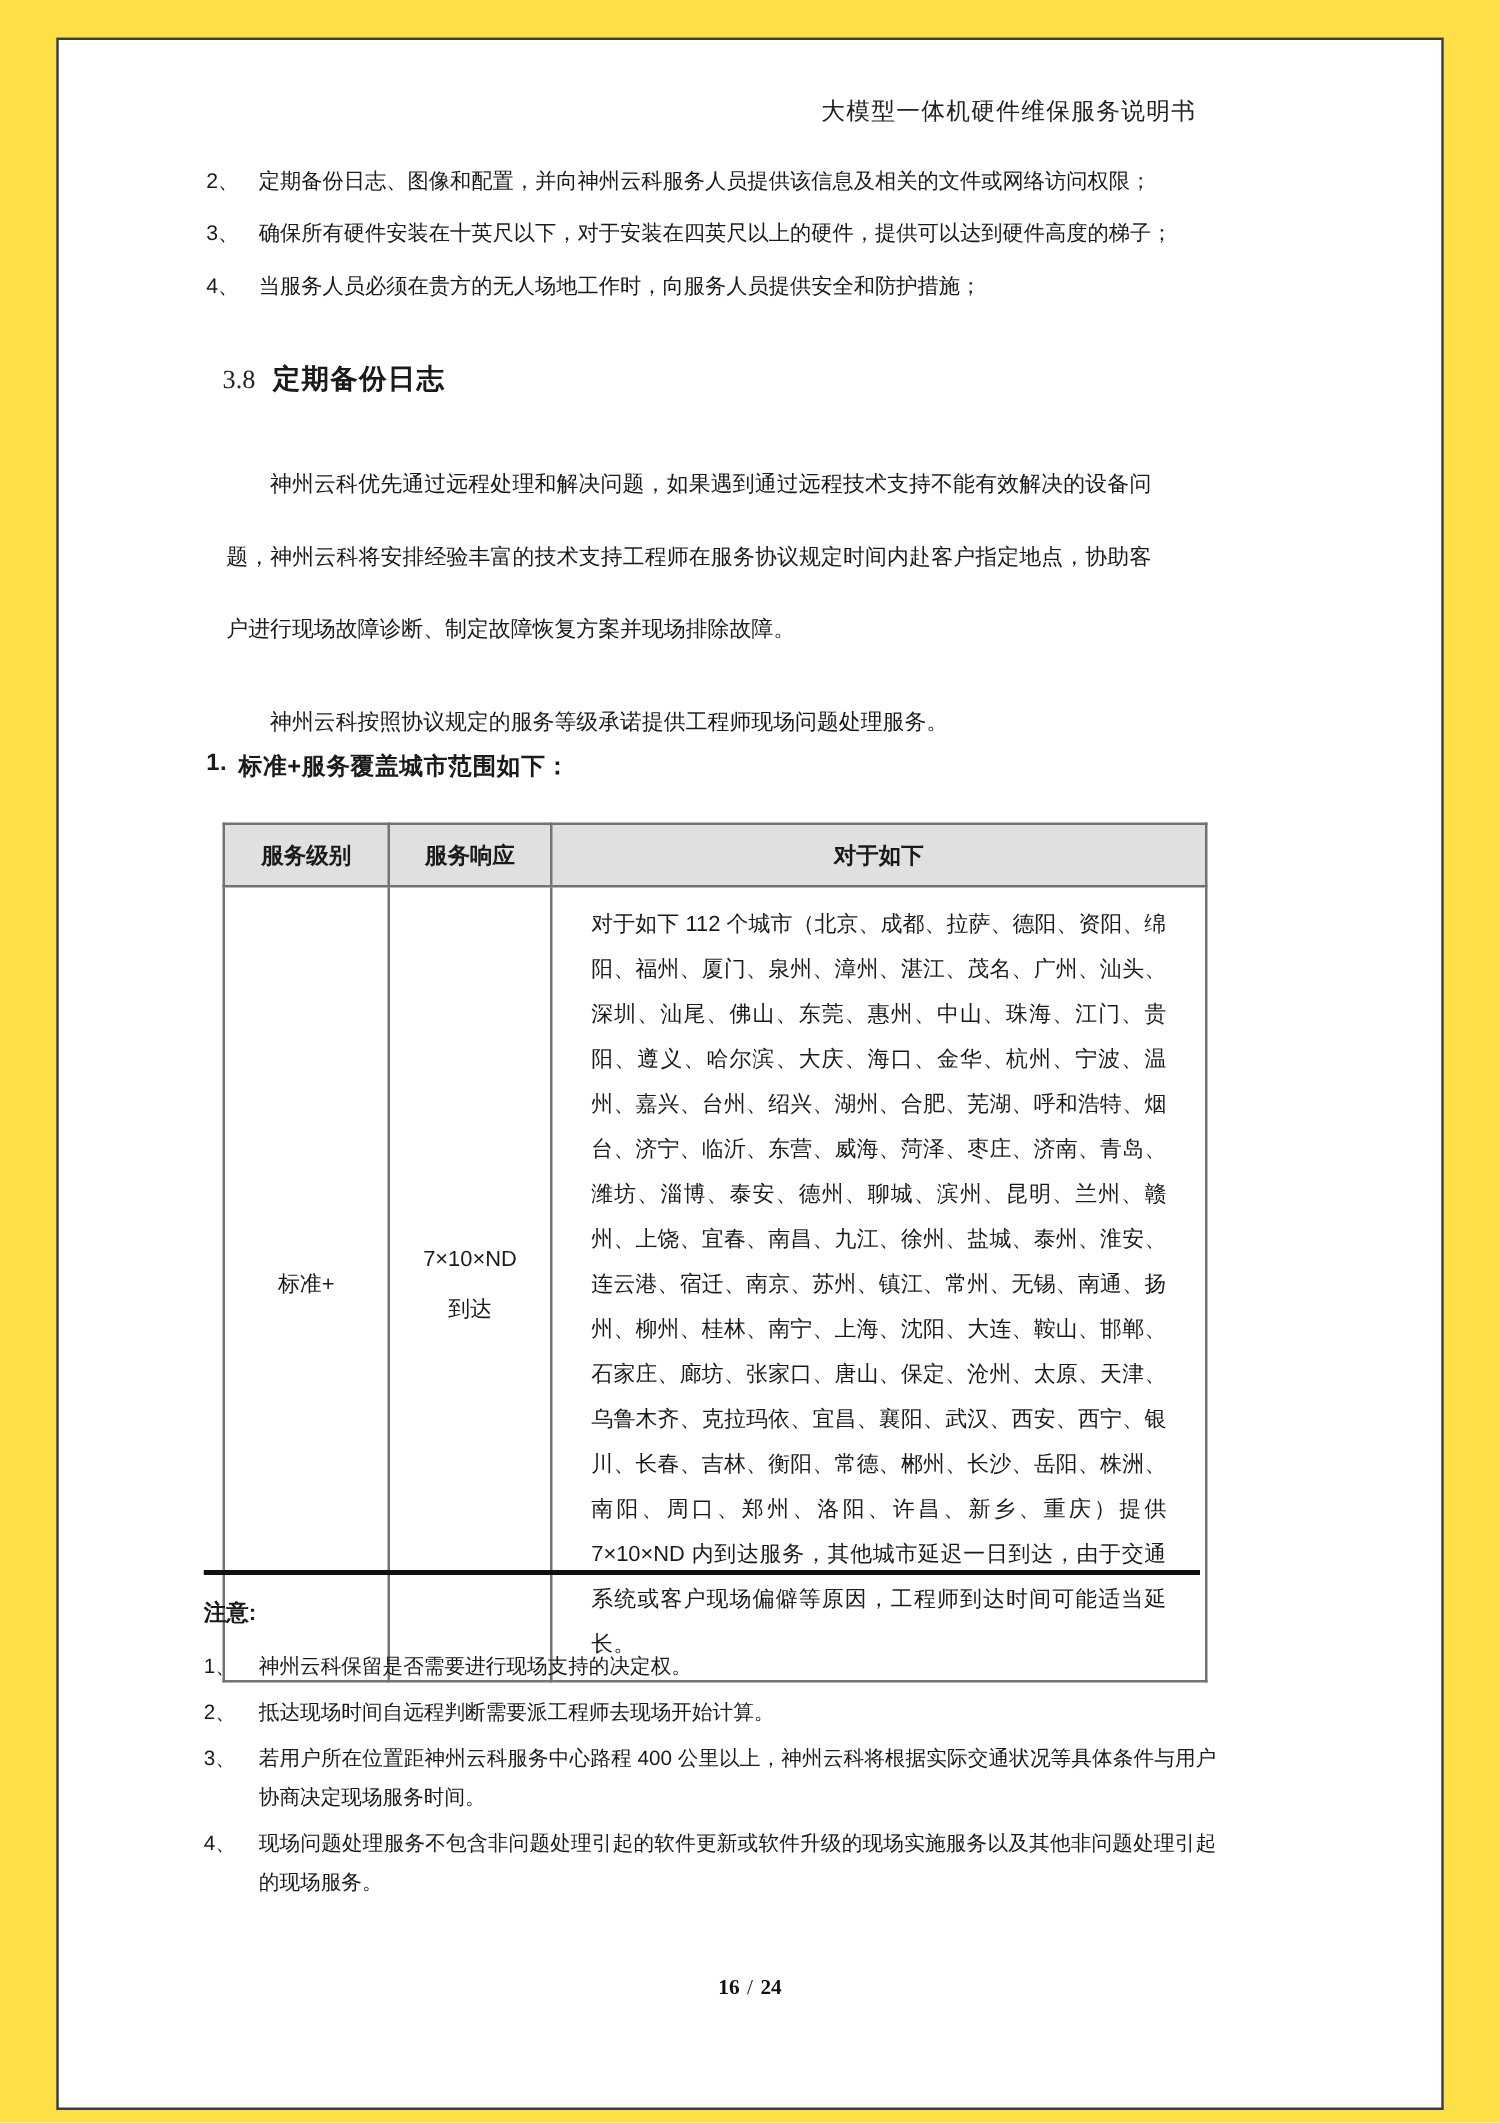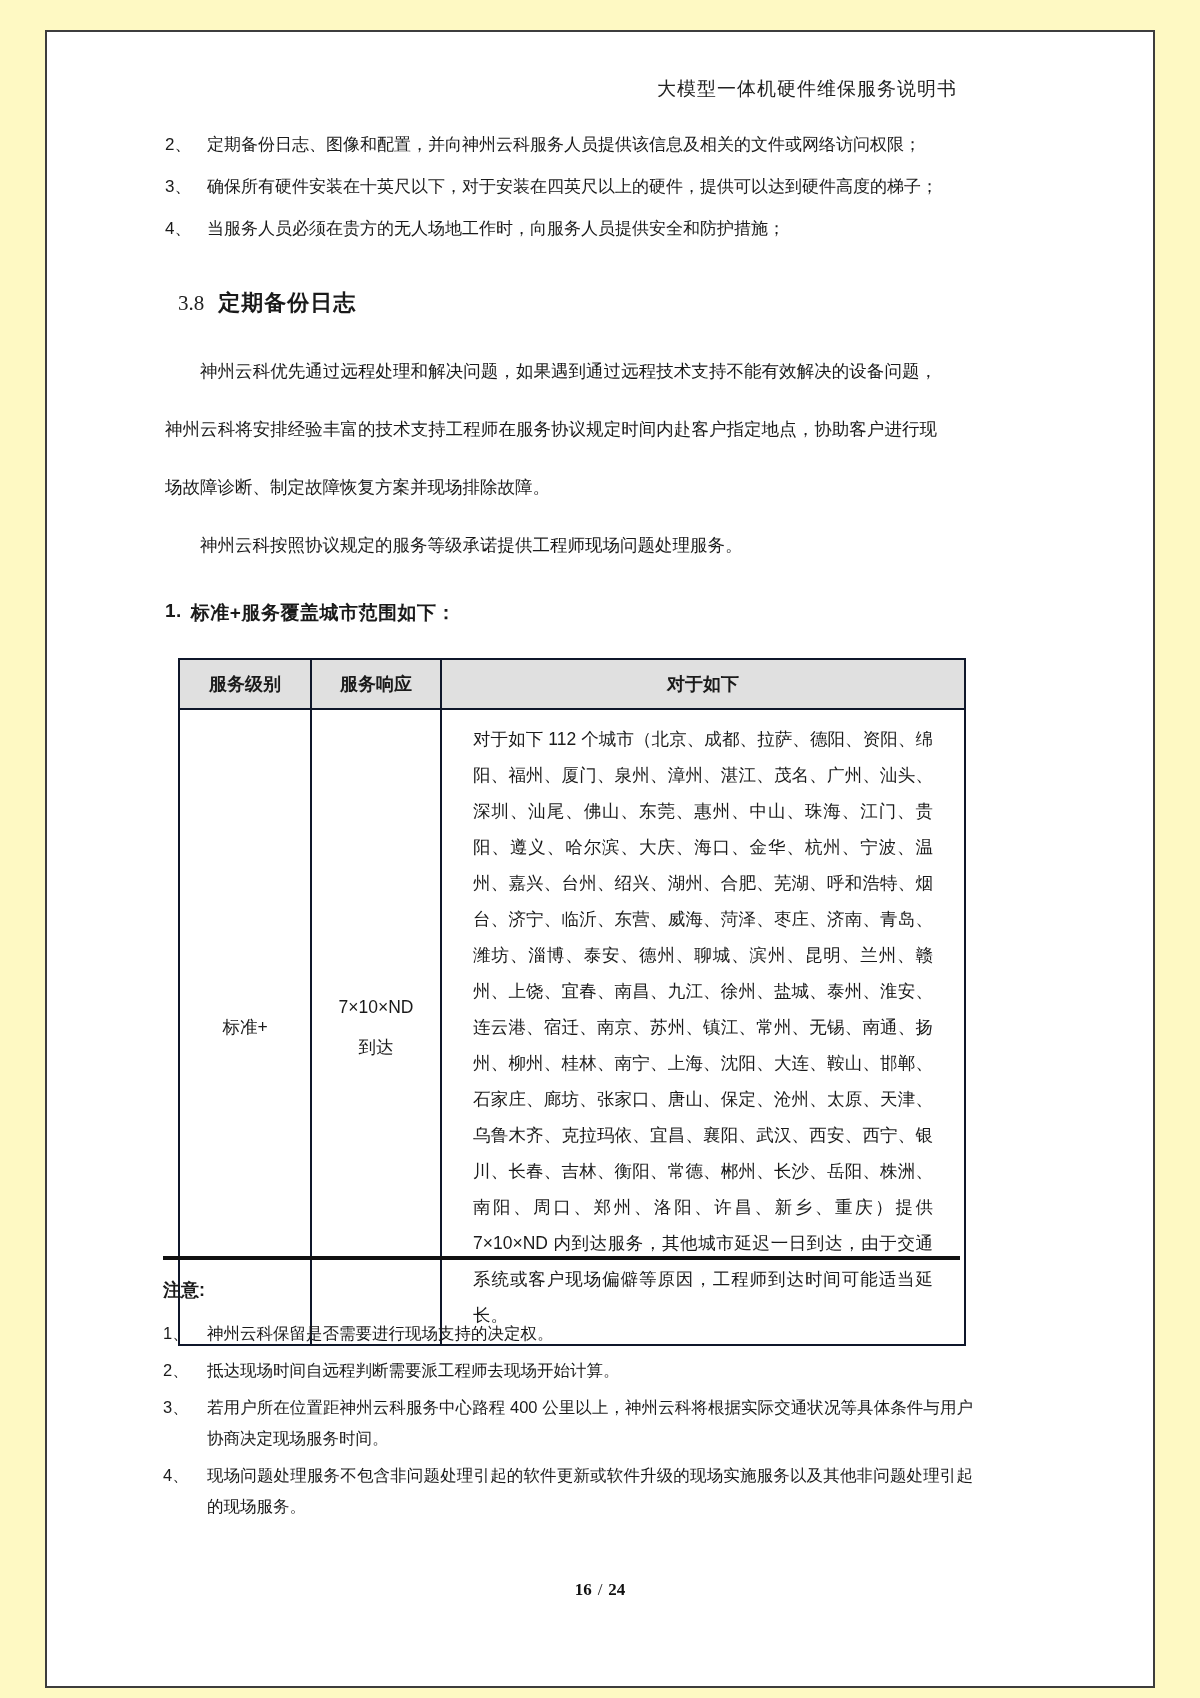--- a/index.html
+++ b/index.html
@@ -2,49 +2,49 @@
 <html><head>
 <meta charset="utf-8">
 <style>
   html,body { margin:0; padding:0; }
   body {
     width:1200px; height:1698px;
     background:#ffffff;
     font-family:"Liberation Sans", sans-serif;
     color:#1a1a1a;
   }
-  .page { position:relative; width:1200px; height:1698px; background:#fef9c3; overflow:hidden; }
+  .page { position:relative; width:1200px; height:1698px; background:#fde047; overflow:hidden; }
   .frame {
     position:absolute; left:45px; top:30px; width:1110px; height:1658px;
     border:2px solid #3d3d3d; box-sizing:border-box; background:#ffffff;
   }
   .header-title {
     position:absolute; top:76px; right:243px;
     font-family:"Liberation Serif", serif;
     font-size:19px; color:#222; letter-spacing:1px;
   }
   .intro-list { position:absolute; top:132px; left:165px; width:792px; font-size:17px; }
   .intro-item { display:flex; margin-bottom:17px; line-height:25px; }
   .intro-num { width:42px; flex:none; }
   .intro-text { flex:1; }
 
   .section-heading { position:absolute; top:288px; left:178px; display:flex; align-items:baseline; gap:14px; }
   .section-num { font-family:"Liberation Serif", serif; font-size:21px; color:#222; }
   .section-title { font-size:22px; font-weight:bold; letter-spacing:1px; }
 
   .body-text { position:absolute; top:342px; left:165px; width:772px; font-size:17.5px; line-height:58px; text-align:justify; }
-  .body-text p { margin:0; text-indent:2em; }
+  .body-text p { margin:16px; text-indent:2em; }
 
   .list-heading { position:absolute; top:600px; left:165px; font-size:19px; font-weight:bold; display:flex; gap:9px; letter-spacing:0.5px; }
 
   .city-table {
     position:absolute; top:658px; left:178px; width:786px;
     border-collapse:collapse; font-size:17.5px; table-layout:fixed;
   }
-  .city-table th, .city-table td { border:2px solid #0f172a; }
+  .city-table th, .city-table td { border:2px solid #737373; }
   .city-table th {
     background:#e0e0e0; height:46px; font-size:18px; font-weight:bold;
     text-align:center; vertical-align:middle;
   }
   .col-level { width:132px; }
   .col-response { width:130px; }
   .col-cities { width:524px; }
   td.cell-level, td.cell-response { text-align:center; vertical-align:middle; }
   td.cell-response .resp-line { line-height:40px; }
   td.cell-cities { padding:11px 31px; line-height:36px; text-align:justify; vertical-align:top; }

